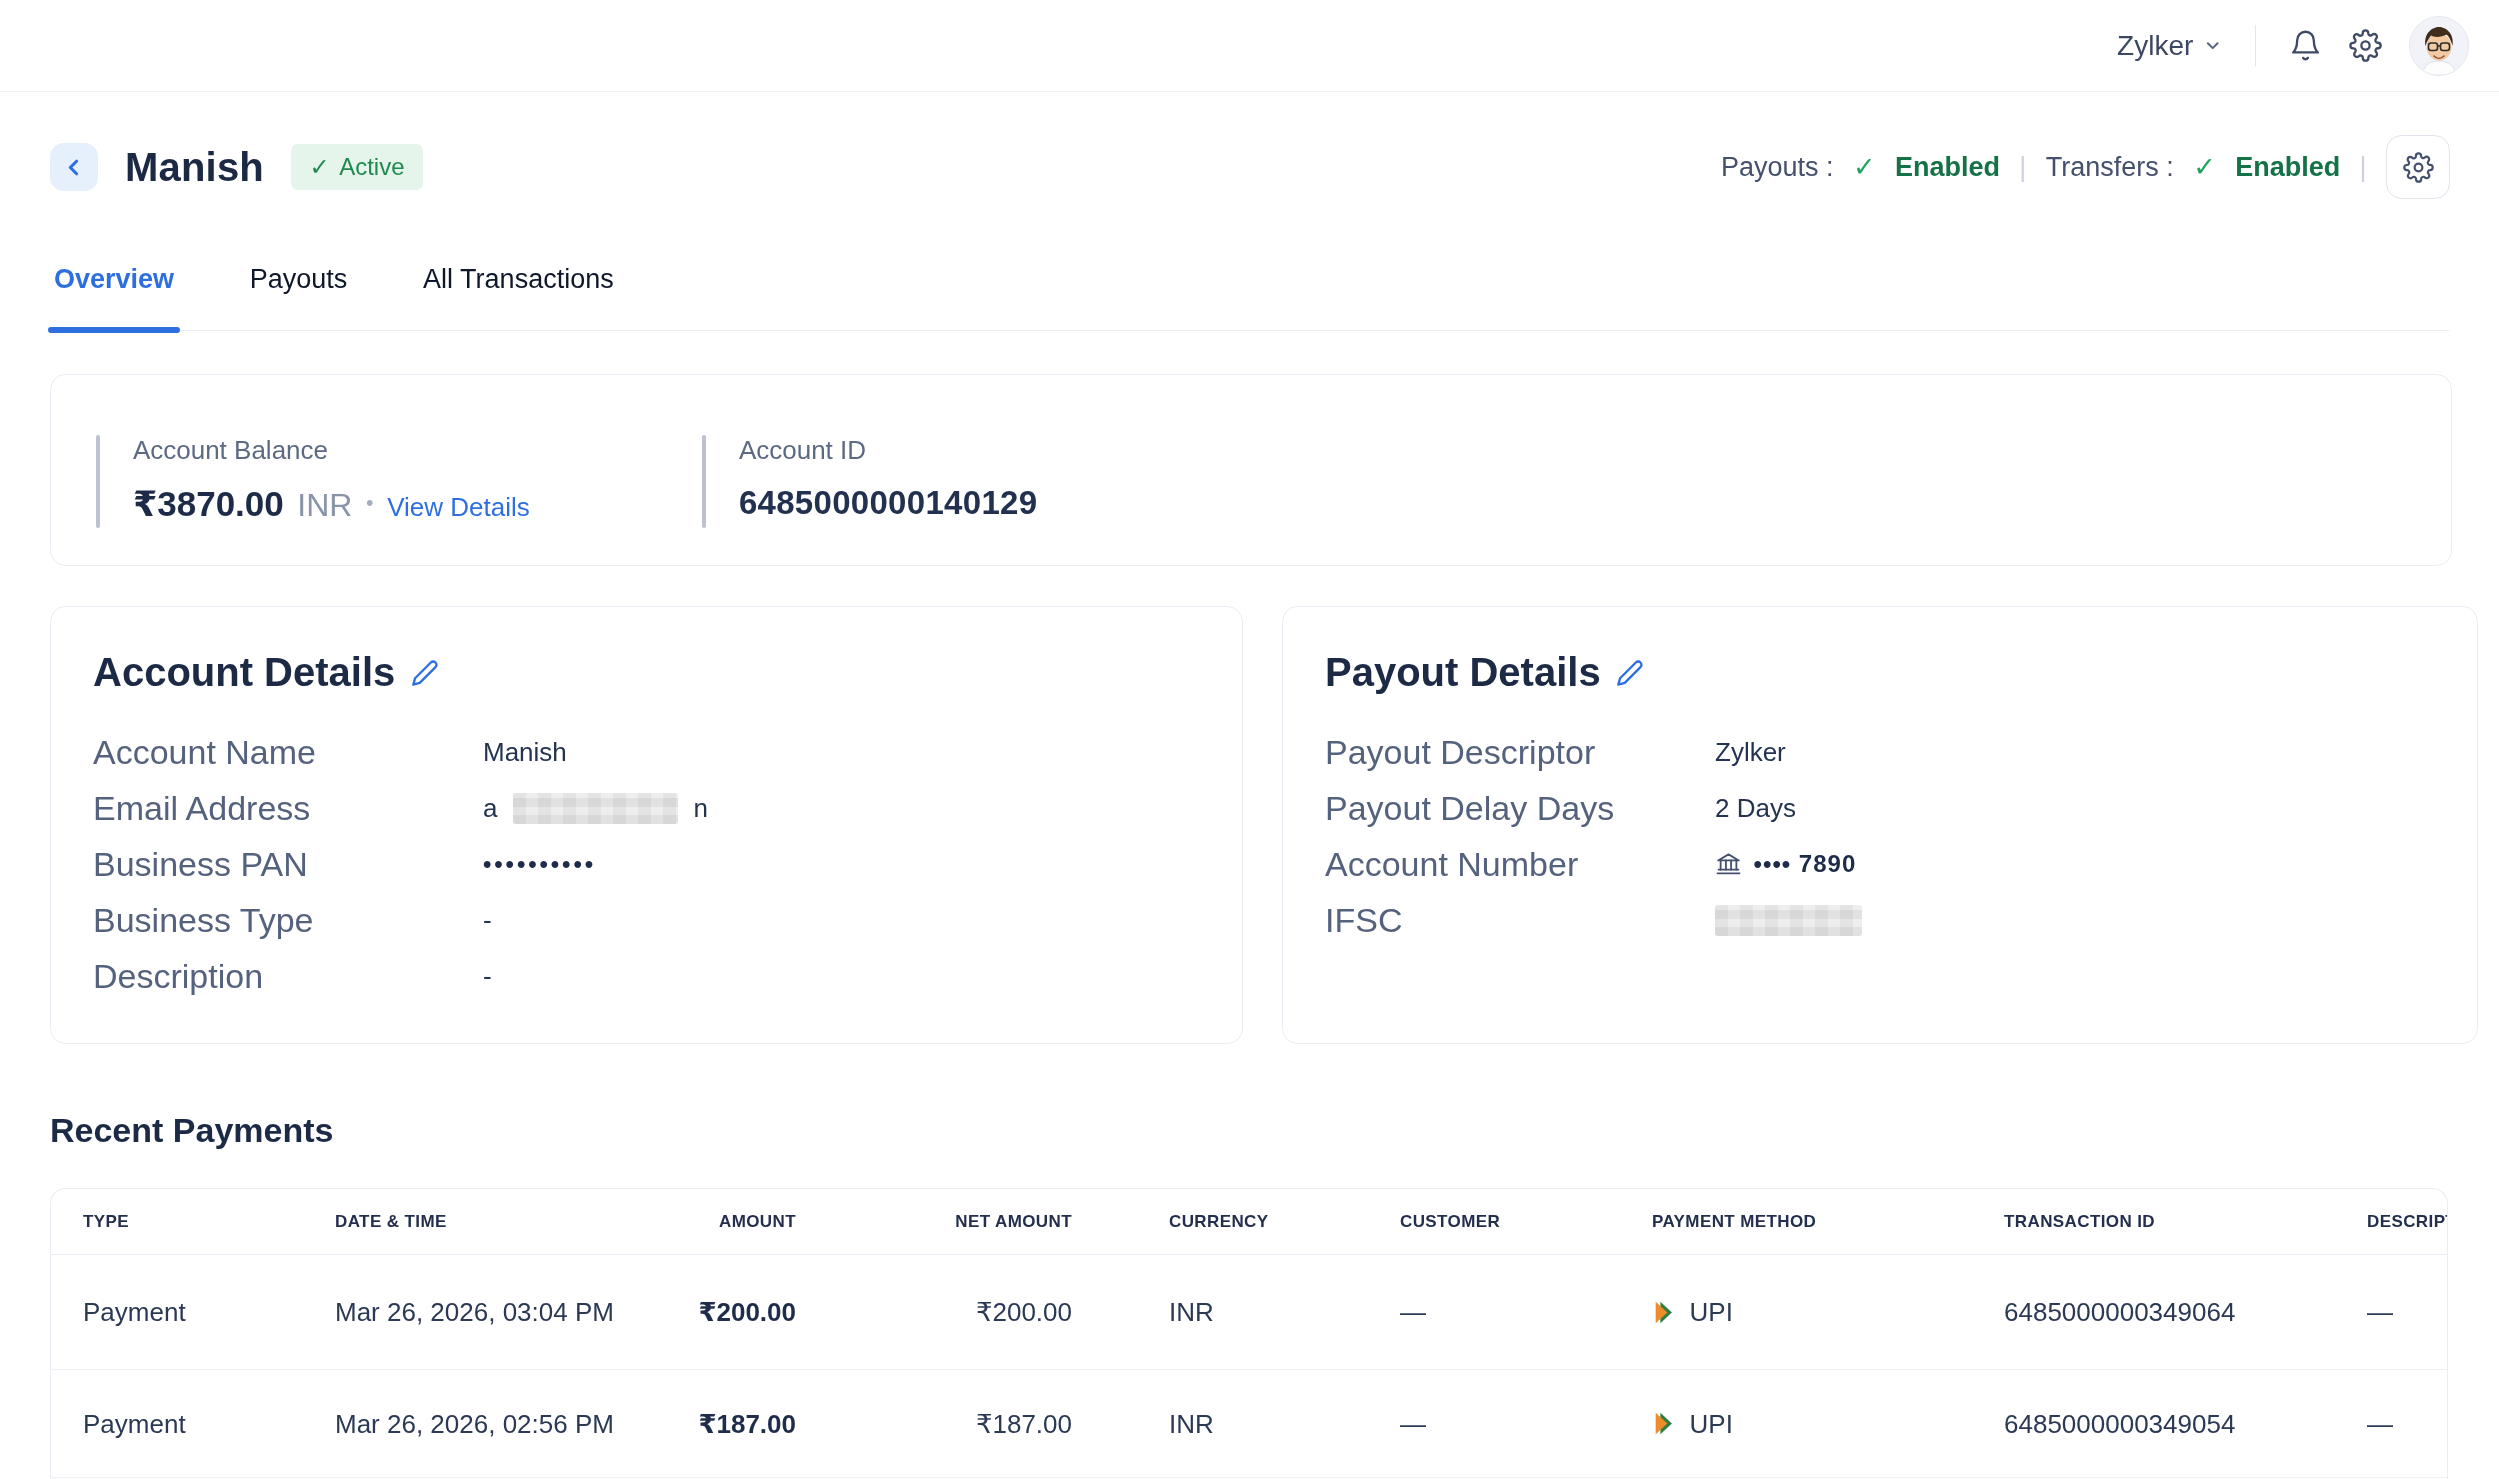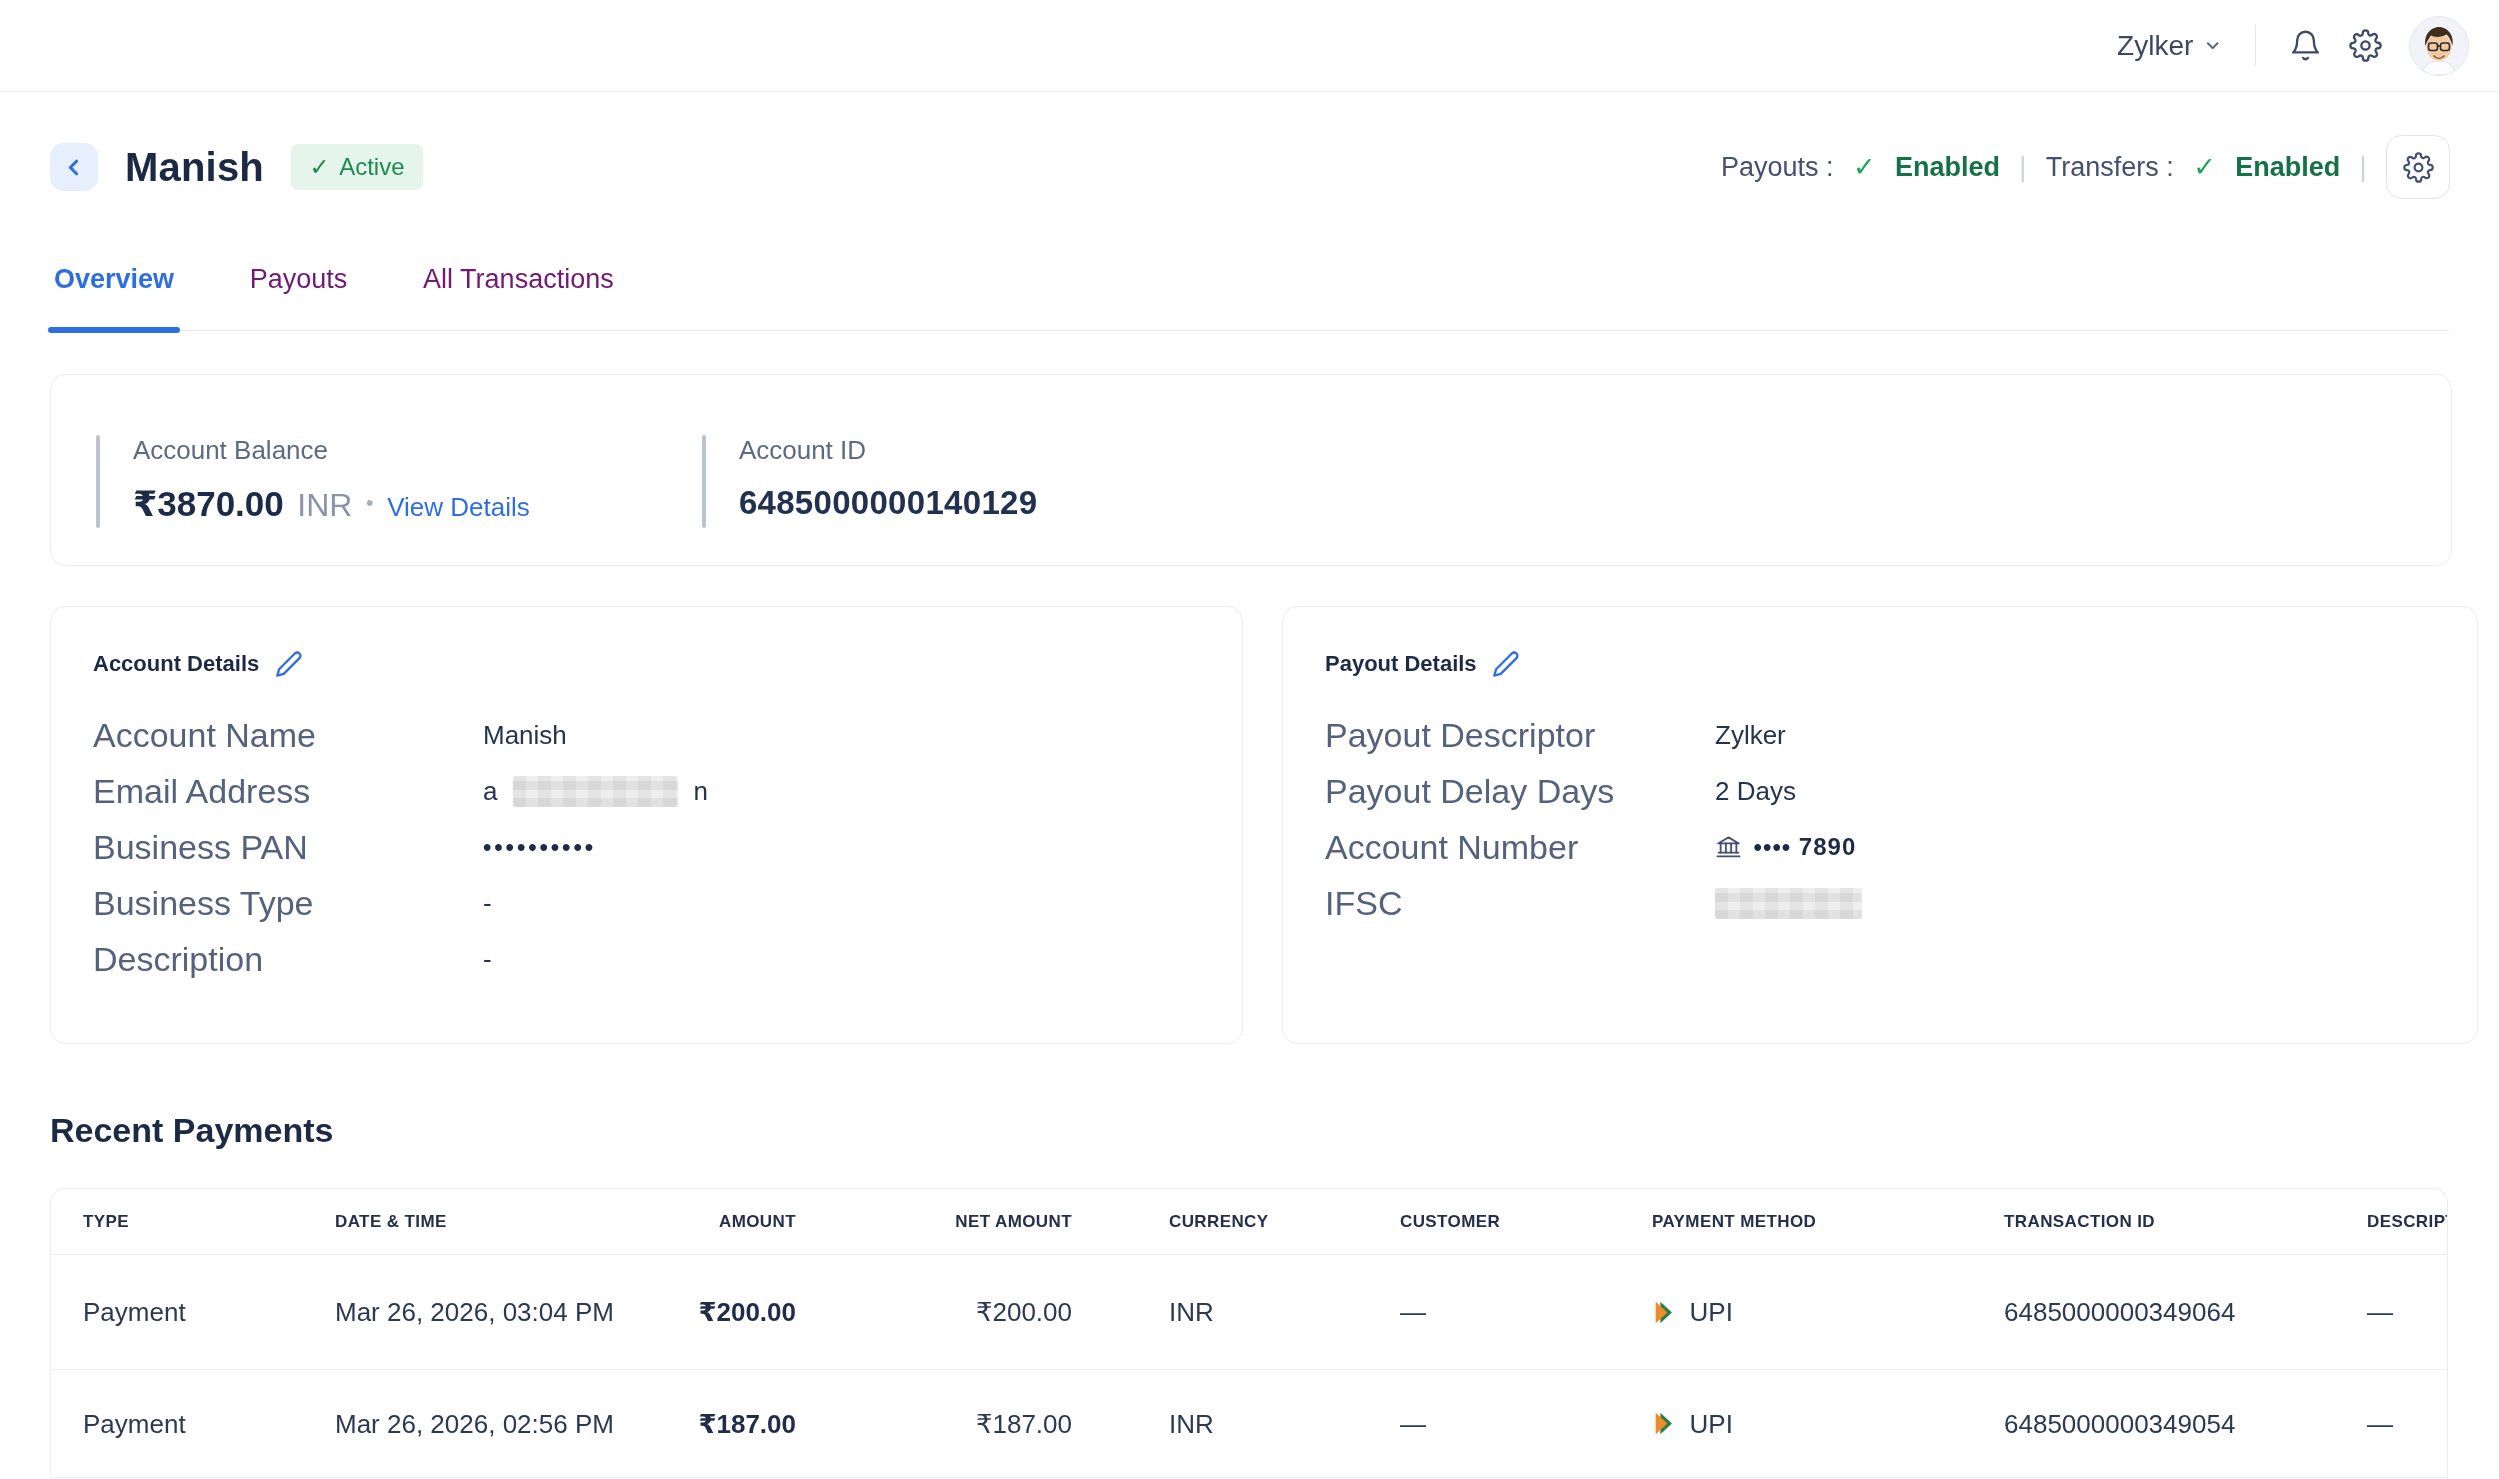--- a/index.html
+++ b/index.html
@@ -27,21 +27,21 @@
   .hr-label{color:#44506e;}
   .hr-check{color:#21a35d;font-weight:600;}
   .hr-value{color:#157146;font-weight:600;}
   .hr-pipe{color:#ccd2dd;font-size:27px;}
   .settings-btn{width:64px;height:64px;border-radius:15.5px;border:1.5px solid #dfe3ec;background:#fff;
                 display:flex;align-items:center;justify-content:center;cursor:pointer;color:#44506e;}
 
   
   .tabs{position:absolute;top:260px;left:50px;width:2399px;display:flex;gap:68px;
         border-bottom:1.5px solid #e8ebf1;}
-  .tab{font-size:27px;color:#701a75;padding:3.9px 3.9px 35px 3.9px;cursor:pointer;position:relative;}
+  .tab{font-size:27px;color:#0f172a;padding:3.9px 3.9px 35px 3.9px;cursor:pointer;position:relative;}
   .tab.active{color:#2e6fe0;font-weight:600;}
   .tab.active::after{content:"";position:absolute;left:-1.9px;right:-1.9px;bottom:-2.9px;height:5.8px;
                      border-radius:3.9px;background:#2e6fe0;}
 
   
   .summary-card{position:absolute;top:374px;left:50px;width:2400px;height:190px;border:1.5px solid #e9ecf2;
                 border-radius:15.5px;background:#fff;}
   .sum-col{position:absolute;top:60px;display:flex;}
   .sum-col.c1{left:45px;} .sum-col.c2{left:651px;} .sum-col.c3{left:1263px;}
   .accent-bar{width:3.9px;height:93px;border-radius:1.9px;background:#bcc2d2;flex:0 0 auto;}
@@ -52,21 +52,21 @@
   .sum-currency{font-size:32px;color:#8994a9;}
   .sum-dot{color:#a6aec0;font-size:21.3px;align-self:center;}
   .sum-link{font-size:26px;color:#2e6fe0;cursor:pointer;}
   .sum-value{font-size:33px;font-weight:600;color:#233150;letter-spacing:0.3px;}
 
   
   .detail-card{position:absolute;top:606px;height:436px;border:1.5px solid #e9ecf2;border-radius:15.5px;background:#fff;}
   .detail-card.left{left:50px;width:1191px;}
   .detail-card.right{left:1282px;width:1194px;}
   .card-title-row{display:flex;align-items:center;gap:15.5px;margin:43px 0 0 42px;}
-  .card-title{font-size:22px;font-weight:700;color:#1d2a46;margin:0;}
+  .card-title{font-size:40px;font-weight:700;color:#1d2a46;margin:0;}
   .edit-btn{background:none;border:none;padding:0;cursor:pointer;display:flex;color:#2e6fe0;}
   .card-body{margin:29px 0 0 42px;}
   .detail-row{display:flex;align-items:center;height:56px;}
   .detail-label{width:390px;font-size:34px;color:#55627e;flex:0 0 auto;}
   .detail-value{font-size:26px;color:#243350;display:flex;align-items:center;gap:11.6px;}
   .pan-dots{letter-spacing:2.9px;font-size:24px;font-weight:700;color:#1f2c49;}
   .redacted{display:inline-block;vertical-align:middle;height:31px;border-radius:2.9px;background-color:#f0f0f1;
     background-image:repeating-linear-gradient(90deg,rgba(0,0,0,.055) 0 12.6px,rgba(0,0,0,.012) 12.6px 25px),
                      repeating-linear-gradient(0deg,rgba(0,0,0,.05) 0 8.7px,rgba(255,255,255,.04) 8.7px 17.5px);}
   .redacted.email{width:165px;margin:0 3.9px;}

